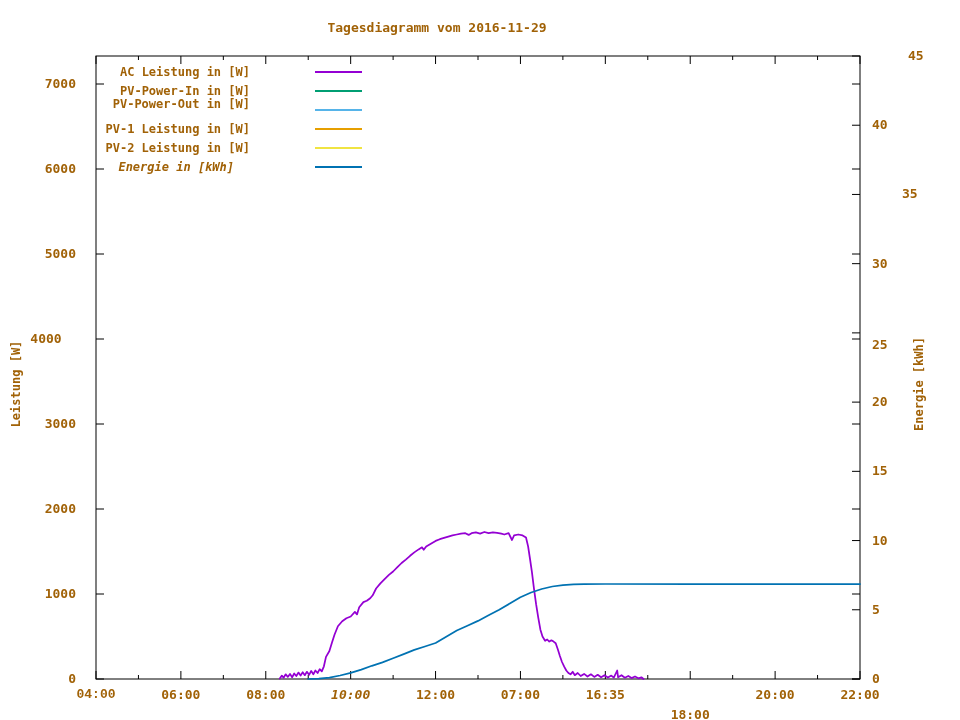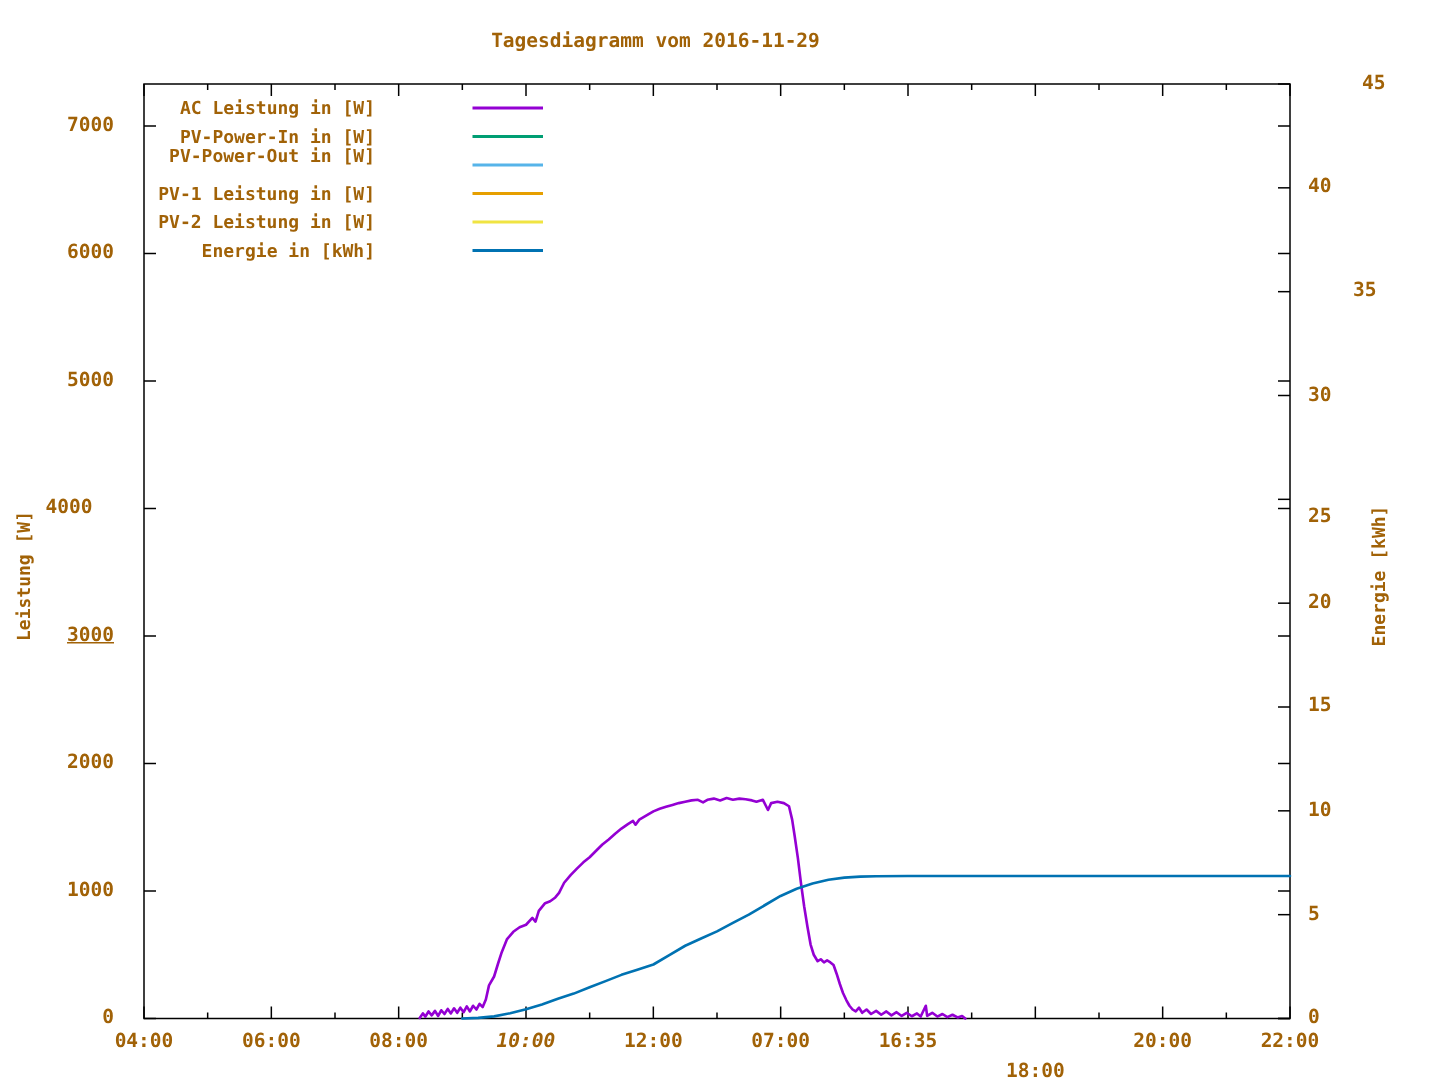--- a/index.html
+++ b/index.html
@@ -110,47 +110,47 @@
       <line x1="315" y1="148" x2="362" y2="148" stroke="#f0e442" stroke-width="2"></line>
       <line x1="315" y1="167" x2="362" y2="167" stroke="#0072b2" stroke-width="2"></line>
     </svg>
   <div class="chart-title">Tagesdiagramm vom 2016-11-29</div>
   <div class="ylabel left">Leistung [W]</div>
   <div class="ylabel right">Energie [kWh]</div>
   <div id="labels-layer">
       <div class="tick-label yl" style="left: 16px; top: 672px;">0</div>
       <div class="tick-label yl" style="left: 16px; top: 587px;">1000</div>
       <div class="tick-label yl" style="left: 16px; top: 502px; text-align: right;">2000</div>
-      <div class="tick-label yl" style="left: 16px; top: 417px; text-decoration: underline;">3000</div>
+      <div class="tick-label yl" style="left: 16px; top: 417px;">3000</div>
       <div class="tick-label yl" style="left: 16px; top: 332px; text-align: center;">4000</div>
       <div class="tick-label yl" style="left: 16px; top: 247px;">5000</div>
       <div class="tick-label yl" style="left: 16px; top: 162px;">6000</div>
       <div class="tick-label yl" style="left: 16px; top: 77px;">7000</div>
       <div class="tick-label yr" style="left: 872px; top: 672px;">0</div>
       <div class="tick-label yr" style="left: 872px; top: 602.778px;">5</div>
       <div class="tick-label yr" style="left: 872px; top: 533.556px;">10</div>
       <div class="tick-label yr" style="left: 872px; top: 464.333px;">15</div>
       <div class="tick-label yr" style="left: 872px; top: 395.111px;">20</div>
       <div class="tick-label yr" style="left: 872px; top: 325.889px; margin-top: 12px;">25</div>
       <div class="tick-label yr" style="left: 872px; top: 256.667px;">30</div>
       <div class="tick-label yr" style="left: 872px; top: 187.444px; margin-left: 30px;">35</div>
       <div class="tick-label yr" style="left: 872px; top: 118.222px;">40</div>
       <div class="tick-label yr" style="left: 872px; top: 49px; margin-left: 36px;">45</div>
-      <div class="tick-label xb" style="left: 66px; top: 688px;">04:00</div>
+      <div class="tick-label xb" style="left: 66px; top: 688px; font-family: Liberation Mono, monospace;">04:00</div>
       <div class="tick-label xb" style="left: 150.889px; top: 688px;">06:00</div>
       <div class="tick-label xb" style="left: 235.778px; top: 688px;">08:00</div>
       <div class="tick-label xb" style="left: 320.667px; top: 688px; font-style: italic;">10:00</div>
       <div class="tick-label xb" style="left: 405.556px; top: 688px;">12:00</div>
       <div class="tick-label xb" style="left: 490.444px; top: 688px;">07:00</div>
       <div class="tick-label xb" style="left: 575.333px; top: 688px;">16:35</div>
       <div class="tick-label xb" style="left: 660.222px; top: 708px;">18:00</div>
       <div class="tick-label xb" style="left: 745.111px; top: 688px;">20:00</div>
       <div class="tick-label xb" style="left: 830px; top: 688px;">22:00</div>
     </div>
   <div id="legend-layer">
       <div class="legend-label" style="left: 50px; top: 65px;">AC Leistung in [W]</div>
       <div class="legend-label" style="left: 50px; top: 84px;">PV-Power-In in [W]</div>
       <div class="legend-label" style="left: 50px; top: 97px;">PV-Power-Out in [W]</div>
       <div class="legend-label" style="left: 50px; top: 122px;">PV-1 Leistung in [W]</div>
       <div class="legend-label" style="left: 50px; top: 141px;">PV-2 Leistung in [W]</div>
-      <div class="legend-label" style="left: 50px; top: 160px;">Energie in [kWh]</div>
+      <div class="legend-label" style="left: 34px; top: 160px; font-style: italic;">Energie in [kWh]</div>
     </div>
 </div>
 
 </body></html>

